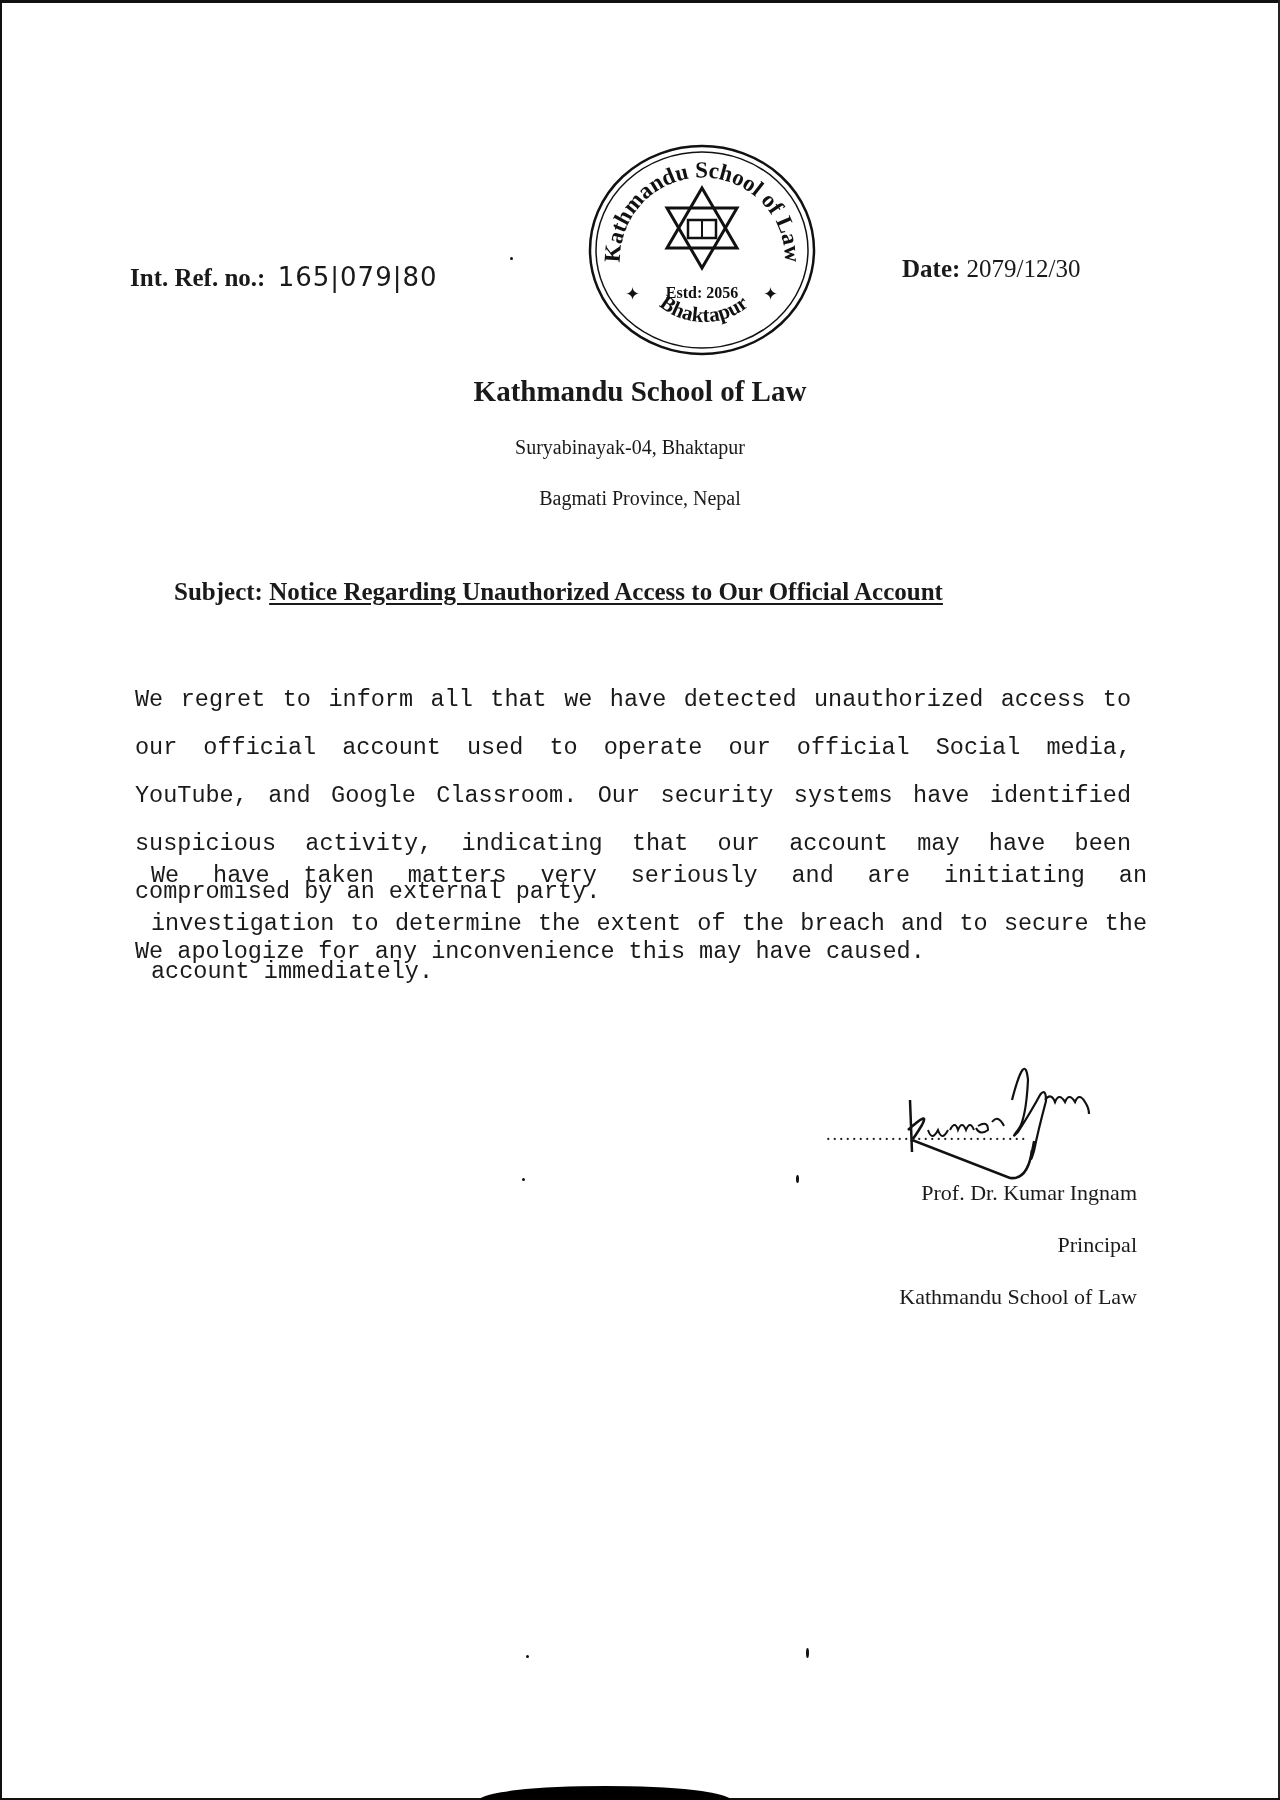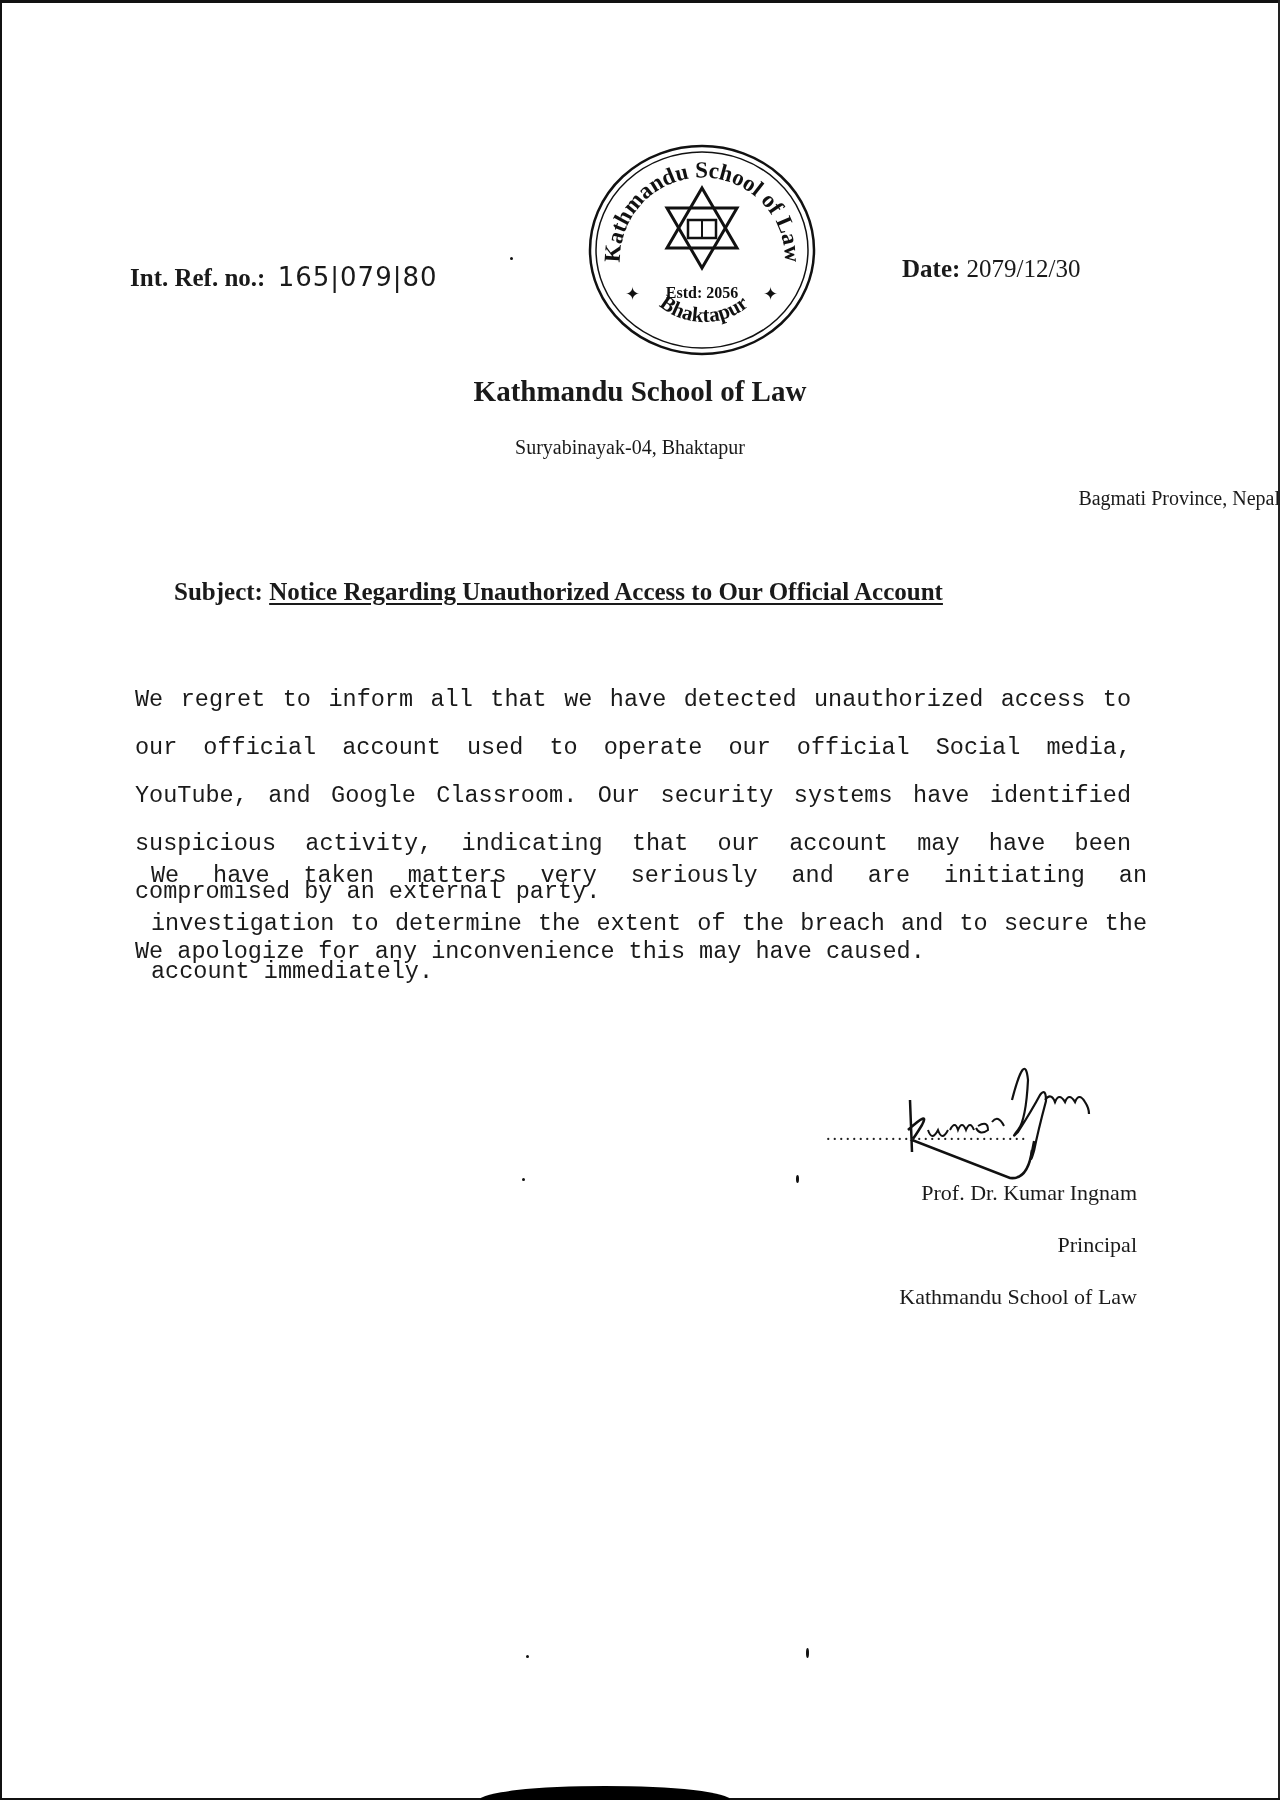--- a/index.html
+++ b/index.html
@@ -17,21 +17,21 @@
     .ref { position: absolute; left: 130px; top: 262px; font-size: 25px; }
     .ref .label { font-weight: bold; }
     .ref .value { font-family: "DejaVu Sans", sans-serif; font-size: 26px; letter-spacing: 1px; margin-left: 6px; font-weight: normal; }
     .date { position: absolute; left: 902px; top: 255px; font-size: 25px; }
     .date .label { font-weight: bold; }
 
     .seal { position: absolute; left: 585px; top: 140px; width: 235px; height: 220px; }
 
     .school-name { position: absolute; left: 0; width: 1280px; top: 375px; text-align: center; font-size: 29px; font-weight: bold; }
     .addr1 { position: absolute; left: 0; width: 1260px; top: 436px; text-align: center; font-size: 20px; }
-    .addr2 { position: absolute; left: 0; width: 1280px; top: 487px; text-align: right; font-size: 20px; }
+    .addr2 { position: absolute; left: 0; width: 1280px; top: 487px; text-align: center; font-size: 20px; }
 
     .subject { position: absolute; left: 174px; top: 578px; font-size: 25px; font-weight: bold; }
     .subject .subj-text { text-decoration: underline; text-decoration-thickness: 2px; text-underline-offset: 3px; }
 
     .body-para { position: absolute; left: 135px; width: 996px; font-size: 23.5px; line-height: 48px; text-align: justify; font-family: Liberation Mono, monospace; }
     .p1 { top: 676px; }
     .p2 { top: 836px; }
     .p3 { top: 928px; }
 
     .signature { position: absolute; left: 900px; top: 1060px; width: 230px; height: 120px; }

